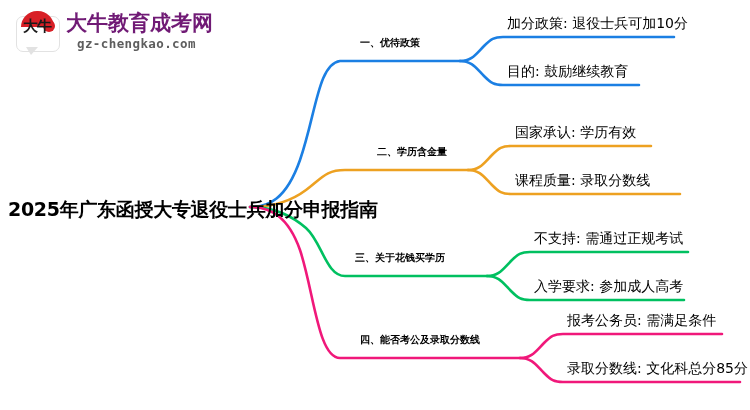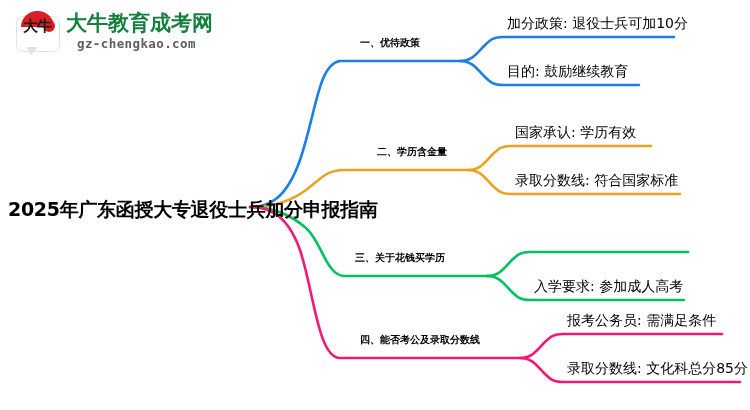--- a/index.html
+++ b/index.html
@@ -151,21 +151,21 @@
 
   <div id="logo">
     <div id="logo-mark">
       <div class="logo-bubble"></div>
       <div class="logo-bubble-tail"></div>
       <div class="logo-arc" style="background: rgb(216, 31, 38);"></div>
       <div class="logo-dot" style="background: rgb(216, 31, 38);"></div>
       <div class="logo-cn">大牛</div>
     </div>
     <div id="logo-text">
-      <div id="logo-title" style="color: #15803d;">大牛教育成考网</div>
+      <div id="logo-title" style="color: #701a75;">大牛教育成考网</div>
       <div id="logo-sub">gz-chengkao.com</div>
     </div>
   </div>
 
   <svg id="links" viewBox="0 0 750 410" xmlns="http://www.w3.org/2000/svg">
 
     <path d="M250,207 C268,207 286,200 300,160 C316,114 318,64 340,61 L460,61" fill="none" stroke="#1b7fe3" stroke-width="2.6" stroke-linecap="round"></path>
     <path d="M460,61 C472,61 476,54 484,46 C491,39 494,37 503,37 L674,37" fill="none" stroke="#1b7fe3" stroke-width="2.6" stroke-linecap="round"></path>
     <path d="M460,61 C472,61 476,68 484,76 C491,83 494,85 503,85 L639,85" fill="none" stroke="#1b7fe3" stroke-width="2.6" stroke-linecap="round"></path>
 
@@ -183,22 +183,23 @@
   </svg>
 
   <div class="node" id="root-label">2025年广东函授大专退役士兵加分申报指南</div>
 
   <div class="node branch-label" style="left:360px; top:36px;">一、优待政策</div>
   <div class="node leaf-label" style="left:507px; top:15px;">加分政策: 退役士兵可加10分</div>
   <div class="node leaf-label" style="left:507px; top:63px;">目的: 鼓励继续教育</div>
 
   <div class="node branch-label" style="left:377px; top:145px;">二、学历含金量</div>
   <div class="node leaf-label" style="left:515px; top:124px;">国家承认: 学历有效</div>
-  <div class="node leaf-label" style="left:515px; top:172px;">录取分数线: 符合国家标准</div>
+  <div class="node leaf-label" style="left:515px; top:172px;">课程质量: 录取分数线</div>
 
   <div class="node branch-label" style="left:355px; top:251px;">三、关于花钱买学历</div>
+  <div class="node leaf-label" style="left:534px; top:230px;">不支持: 需通过正规考试</div>
   <div class="node leaf-label" style="left:534px; top:278px;">入学要求: 参加成人高考</div>
 
   <div class="node branch-label" style="left:360px; top:333px;">四、能否考公及录取分数线</div>
   <div class="node leaf-label" style="left:567px; top:312px;">报考公务员: 需满足条件</div>
   <div class="node leaf-label" style="left:567px; top:360px;">录取分数线: 文化科总分85分</div>
 
 </div>
 
 </body></html>

